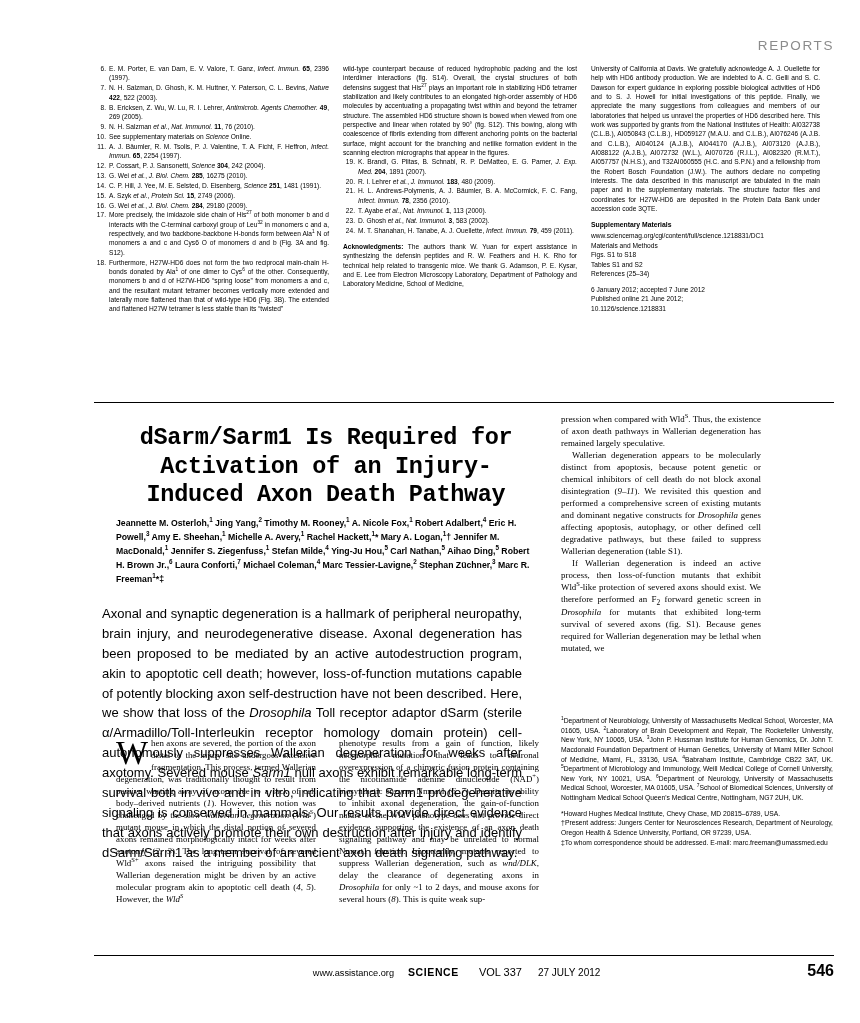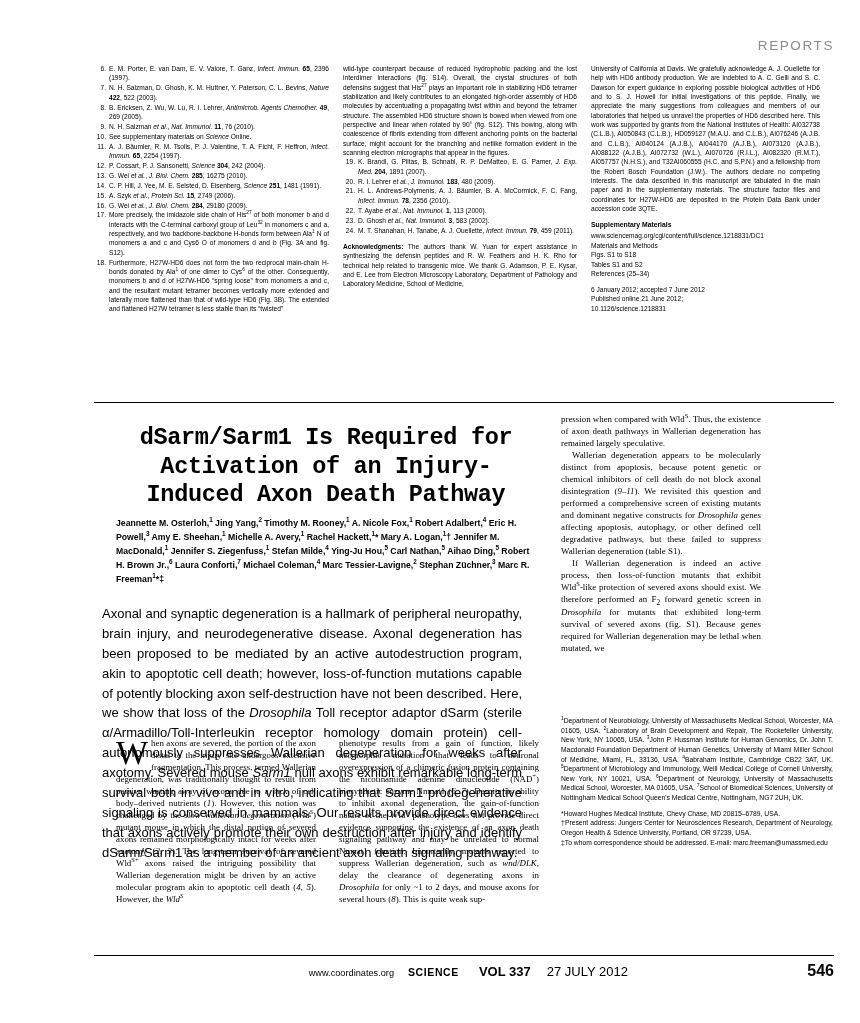--- a/index.html
+++ b/index.html
@@ -114,22 +114,22 @@
     position:absolute; left:60px; top:962px; width:740px;
     display:flex; align-items:baseline;
   }
   .foot-url {
     font-size:9.2px; color:#000; width:300px; text-align:right;
     padding-right:14px;
   }
   .foot-sci {
     font-size:10.5px; font-weight:bold; letter-spacing:0.6px;
   }
-  .foot-vol { font-size:13px; margin-left:20px;font-weight:bold; }
-  .foot-date { font-size:13px; margin-left:16px; }
+  .foot-vol { font-size:11px; margin-left:20px; }
+  .foot-date { font-size:10px; margin-left:16px; }
   .foot-page {
     font-size:16px; font-weight:bold; margin-left:auto;
   }
 </style>
 </head>
 <body>
 
 <div class="page">
 
   <div class="running-head">REPORTS</div>
@@ -211,20 +211,20 @@
 
   <div class="affils">
     <p><sup>1</sup>Department of Neurobiology, University of Massachusetts Medical School, Worcester, MA 01605, USA. <sup>2</sup>Laboratory of Brain Development and Repair, The Rockefeller University, New York, NY 10065, USA. <sup>3</sup>John P. Hussman Institute for Human Genomics, Dr. John T. Macdonald Foundation Department of Human Genetics, University of Miami Miller School of Medicine, Miami, FL, 33136, USA. <sup>4</sup>Babraham Institute, Cambridge CB22 3AT, UK. <sup>5</sup>Department of Microbiology and Immunology, Weill Medical College of Cornell University, New York, NY 10021, USA. <sup>6</sup>Department of Neurology, University of Massachusetts Medical School, Worcester, MA 01605, USA. <sup>7</sup>School of Biomedical Sciences, University of Nottingham Medical School Queen's Medical Centre, Nottingham, NG7 2UH, UK.</p>
     <p class="gap">*Howard Hughes Medical Institute, Chevy Chase, MD 20815–6789, USA.</p>
     <p>†Present address: Jungers Center for Neurosciences Research, Department of Neurology, Oregon Health &amp; Science University, Portland, OR 97239, USA.</p>
     <p>‡To whom correspondence should be addressed. E-mail: marc.freeman@umassmed.edu</p>
   </div>
 
   <div class="footer-rule"></div>
   <div class="footer">
-    <div class="foot-url">www.coordinates.org</div>
+    <div class="foot-url">www.assistance.org</div>
     <div class="foot-sci">SCIENCE</div>
     <div class="foot-vol">VOL 337</div>
     <div class="foot-date">27 JULY 2012</div>
     <div class="foot-page">546</div>
   </div>
 
 </div>
 
 </body></html>

